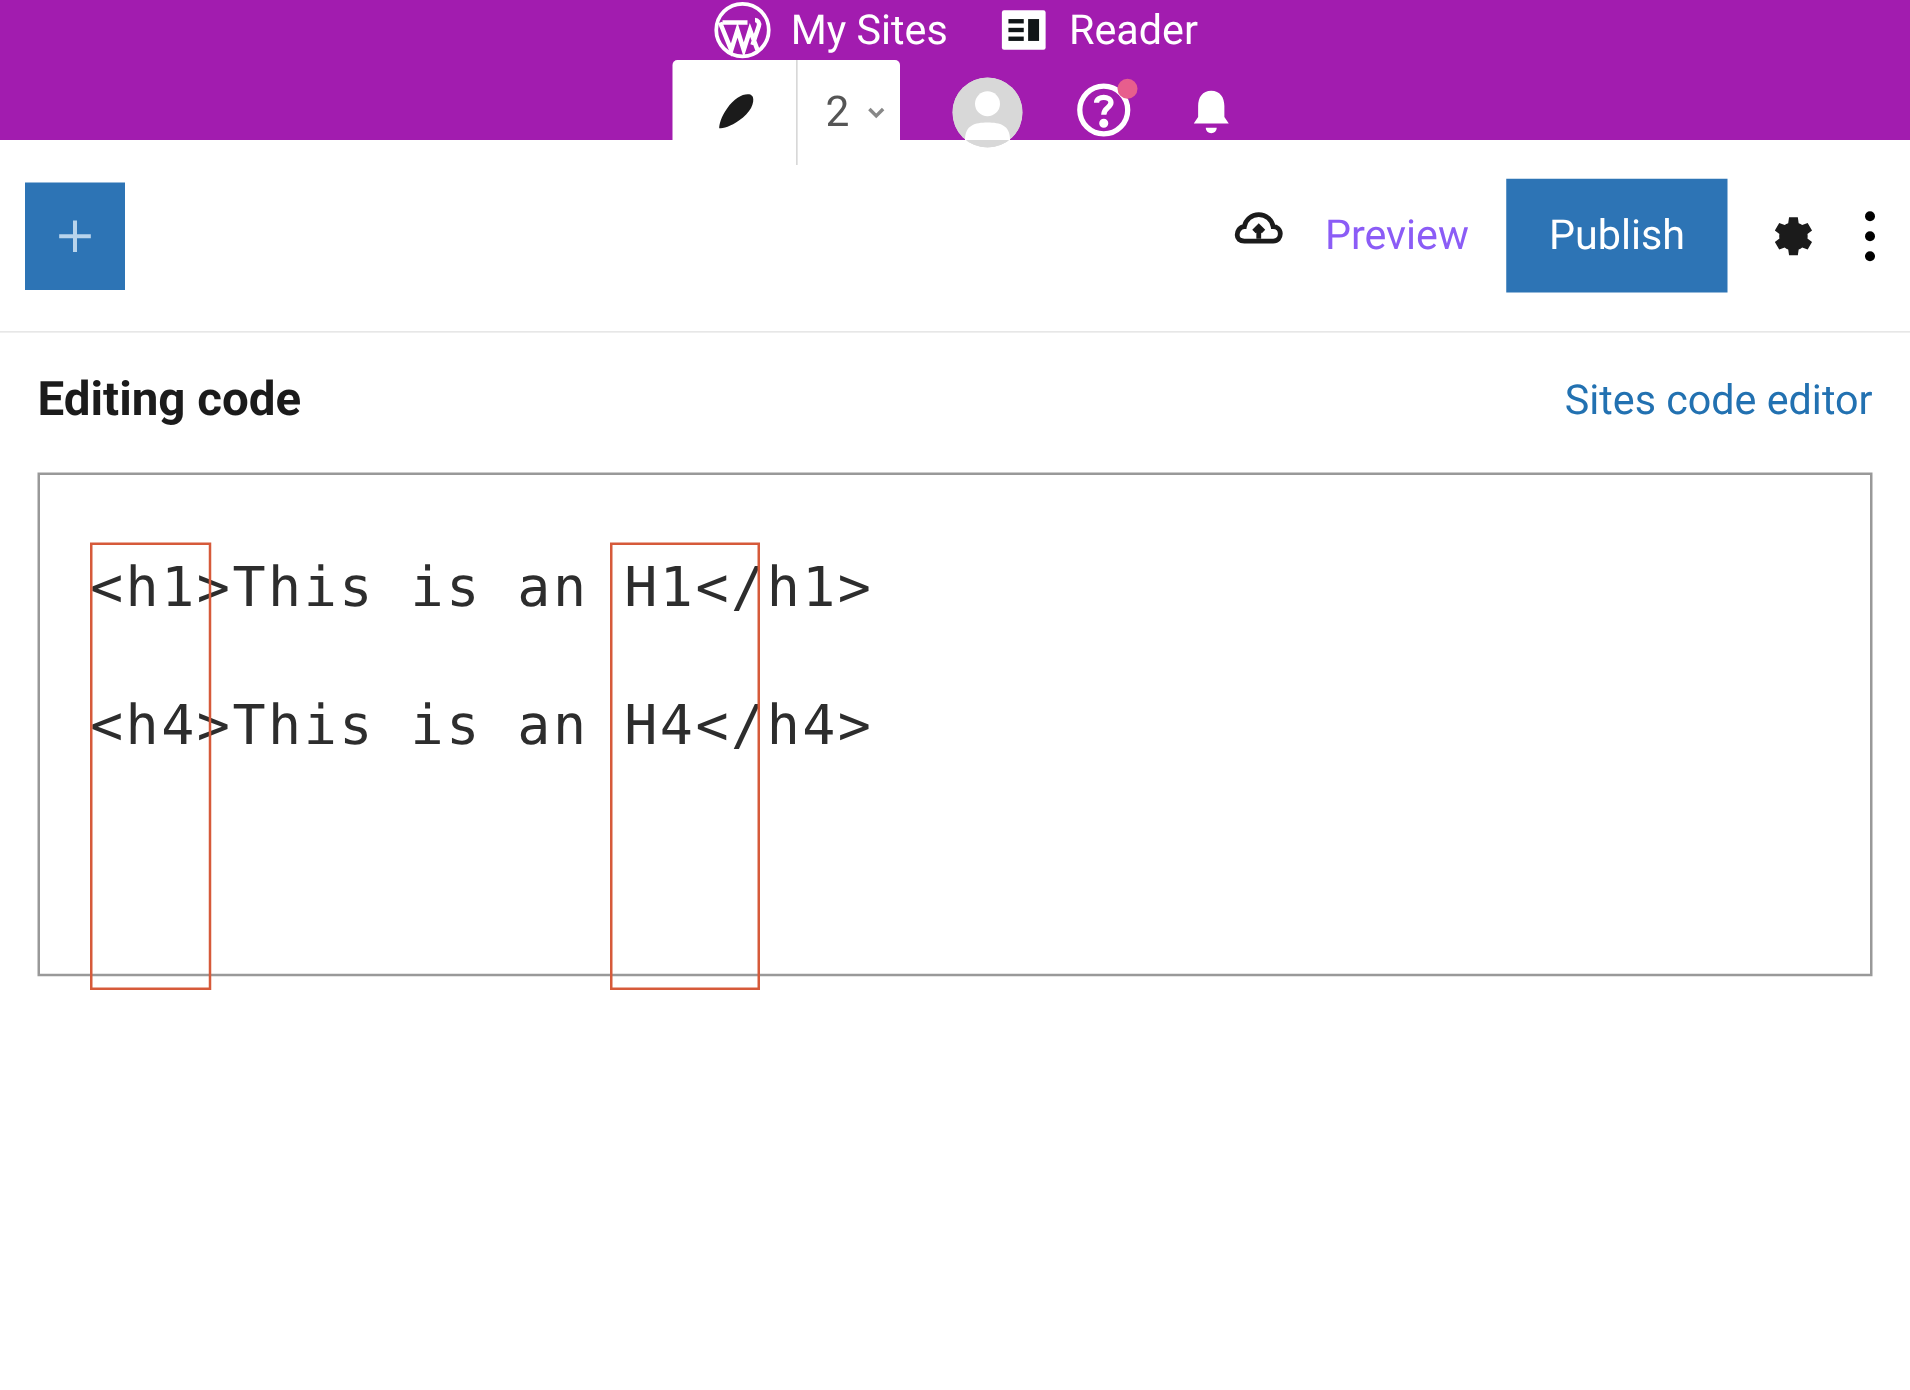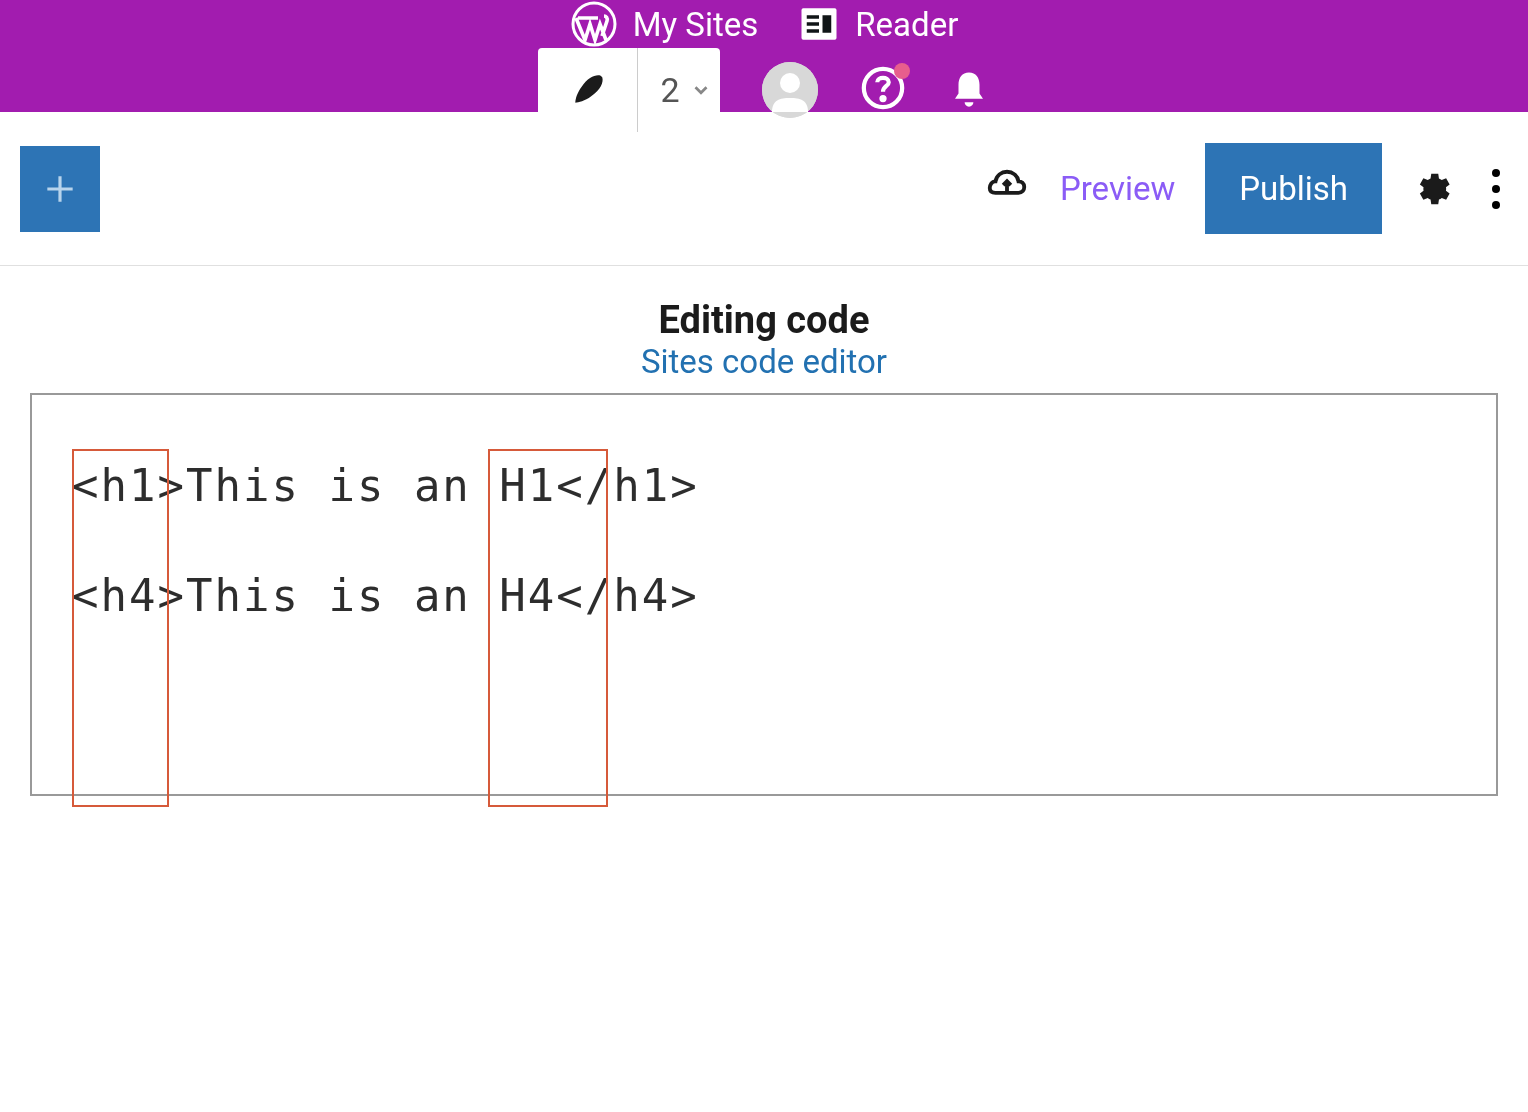--- a/index.html
+++ b/index.html
@@ -151,22 +151,21 @@
     .more-dots span {
       width: 8px;
       height: 8px;
       background: #000;
       border-radius: 50%;
     }
     .code-editor-bar {
       display: flex;
       justify-content: space-between;
       align-items: center;
-      padding: 32px 30px 12px 30px;
-      flex-direction: column;
+      padding: 32px 30px 36px 30px;
     }
     .editing-label {
       font-size: 38px;
       font-weight: 700;
       color: #1b1b1b;
     }
     .exit-link {
       color: #2271b1;
       font-size: 33px;
       cursor: pointer;

